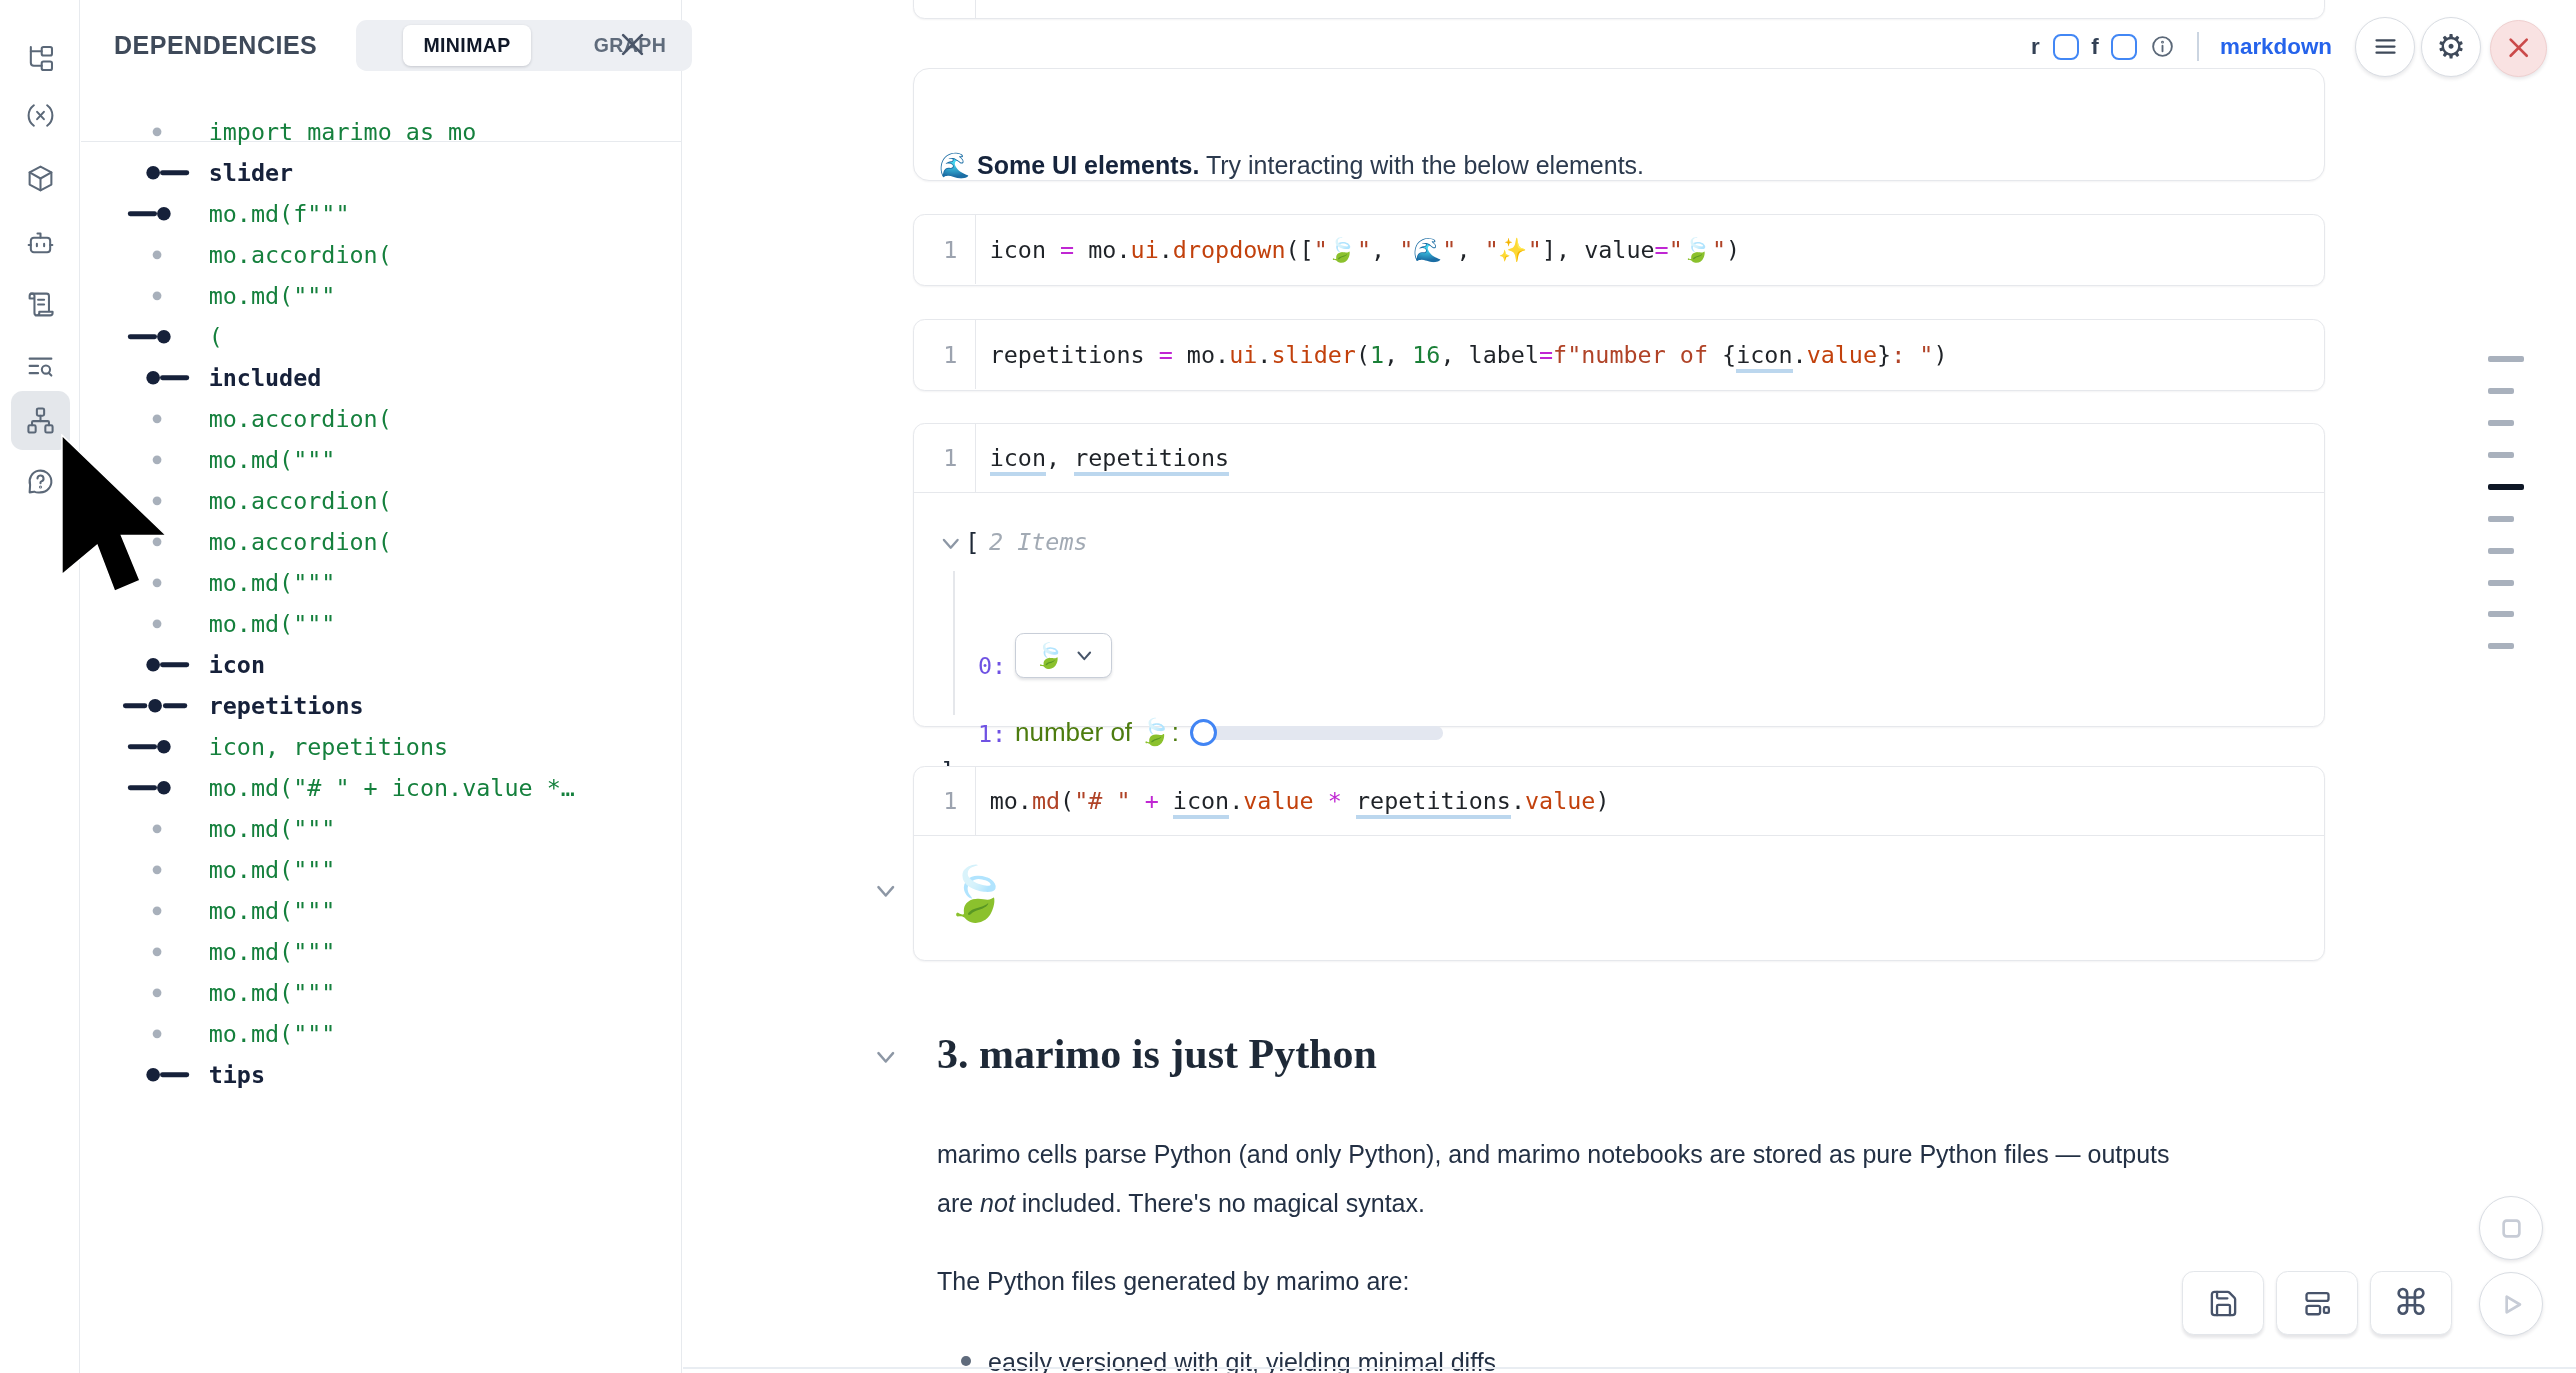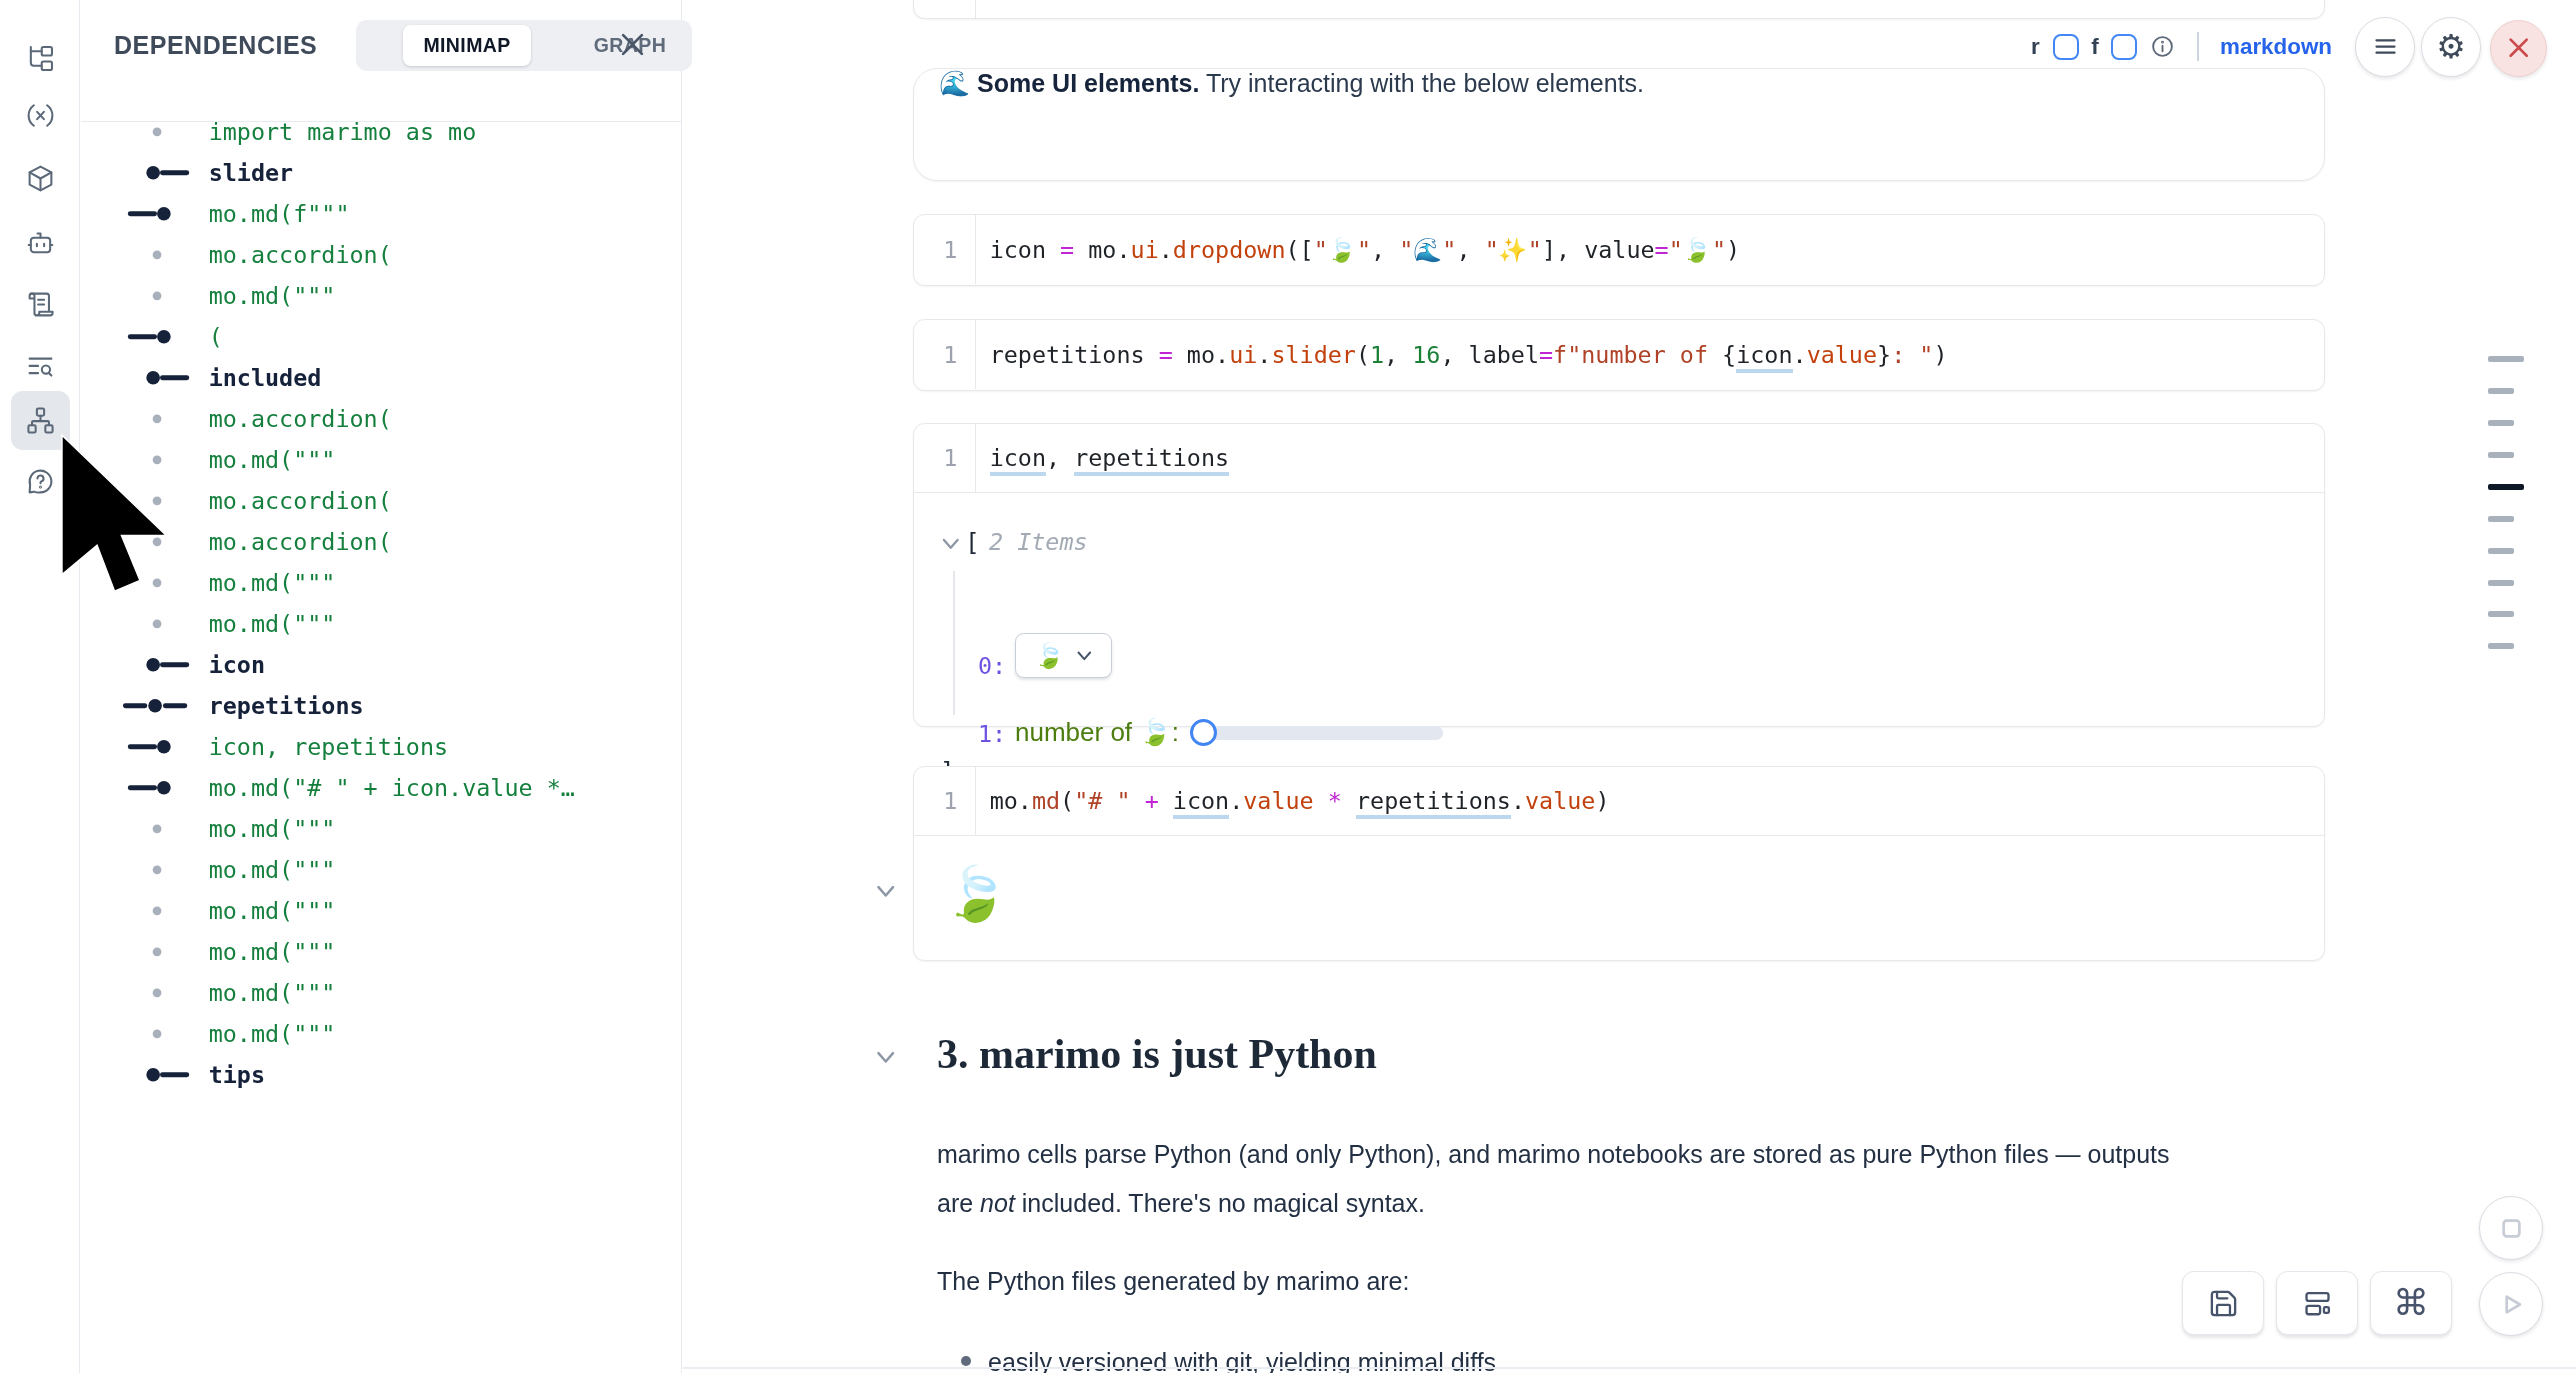--- a/index.html
+++ b/index.html
@@ -13,21 +13,21 @@
   .rail-btn { position:absolute; left:10.7px; width:59px; height:59px; border-radius:11.7px;
               display:flex; align-items:center; justify-content:center; }
   .rail-btn.active { background:#e4e7eb; }
   .rail-btn svg { stroke:#5b6878; fill:none; stroke-width:1.7; stroke-linecap:round; stroke-linejoin:round; }
 
   #cursor { position:absolute; left:61px; top:434px; z-index:60; }
 
   
   #panel { position:absolute; left:81px; top:0; width:601px; height:1374px; background:#fff;
            border-right:1.5px solid #e7eaee; z-index:4; }
-  #panel-header { position:absolute; left:0; top:0; width:100%; height:122px; border-bottom:1.5px solid #e7eaee; }
+  #panel-header { position:absolute; left:0; top:0; width:100%; height:142px; border-bottom:1.5px solid #e7eaee; }
   #panel-title { position:absolute; left:33px; top:31px; font-size:25px; font-weight:bold;
                  color:#3f4a5a; letter-spacing:0.5px; }
   #tab-group { position:absolute; left:275px; top:19.5px; height:51px; background:#edeff3;
                border-radius:10.7px; display:flex; align-items:center; padding:4.9px; }
   .seg { height:41px; display:flex; align-items:center; padding:0 20.5px; border-radius:7.8px;
          font-size:19.5px; font-weight:bold; letter-spacing:0.4px; color:#5f6b7b;margin-left:42px; }
   .seg.active { background:#fff; color:#101828; box-shadow:0 1px 2.9px rgba(16,24,40,.18); }
   #panel-close { position:absolute; left:537px; top:30px; width:29px; height:29px;
                  display:flex; align-items:center; justify-content:center; }
 
@@ -280,21 +280,21 @@
     <span class="toggle-box"></span>
     <svg width="25" height="25" viewBox="0 0 24 24" style="stroke:#5b6878;fill:none;stroke-width:1.8;stroke-linecap:round">
       <circle cx="12" cy="12" r="9"></circle>
         <path d="M12 11.2 V16.5"></path>
         <circle cx="12" cy="7.8" r=".5"></circle>
     </svg>
     <span class="tb-divider"></span>
     <span id="lang-label">markdown</span>
   </div>
 
-  <div class="cell" style="top:68px; height:113px; border-radius:24px; display:flex; align-items:flex-start;">
+  <div class="cell" style="top:68px; height:113px; border-radius:16px; display:flex; align-items:flex-end;">
     <div style="padding-left:25px; font-size:25px; color:#2c3a4e;">
       <span>🌊</span>
       <b style="color:#16243c">Some UI elements.</b><span> Try interacting with the below elements.</span>
     </div>
   </div>
 
   <div class="cell" style="top:214px; height:72px;">
     <div class="editor">
       <div class="ln">1</div>
       <div class="codeline"><span class="tk-plain">icon </span><span class="tk-op">=</span><span class="tk-plain"> mo.</span><span class="tk-fn">ui</span><span class="tk-plain">.</span><span class="tk-fn">dropdown</span><span class="tk-plain">([</span><span class="tk-str">"</span><span class="tk-plain">🍃</span><span class="tk-str">"</span><span class="tk-plain">, </span><span class="tk-str">"</span><span class="tk-plain">🌊</span><span class="tk-str">"</span><span class="tk-plain">, </span><span class="tk-str">"</span><span class="tk-plain">✨</span><span class="tk-str">"</span><span class="tk-plain">], value</span><span class="tk-op">=</span><span class="tk-str">"</span><span class="tk-plain">🍃</span><span class="tk-str">"</span><span class="tk-plain">)</span></div>

